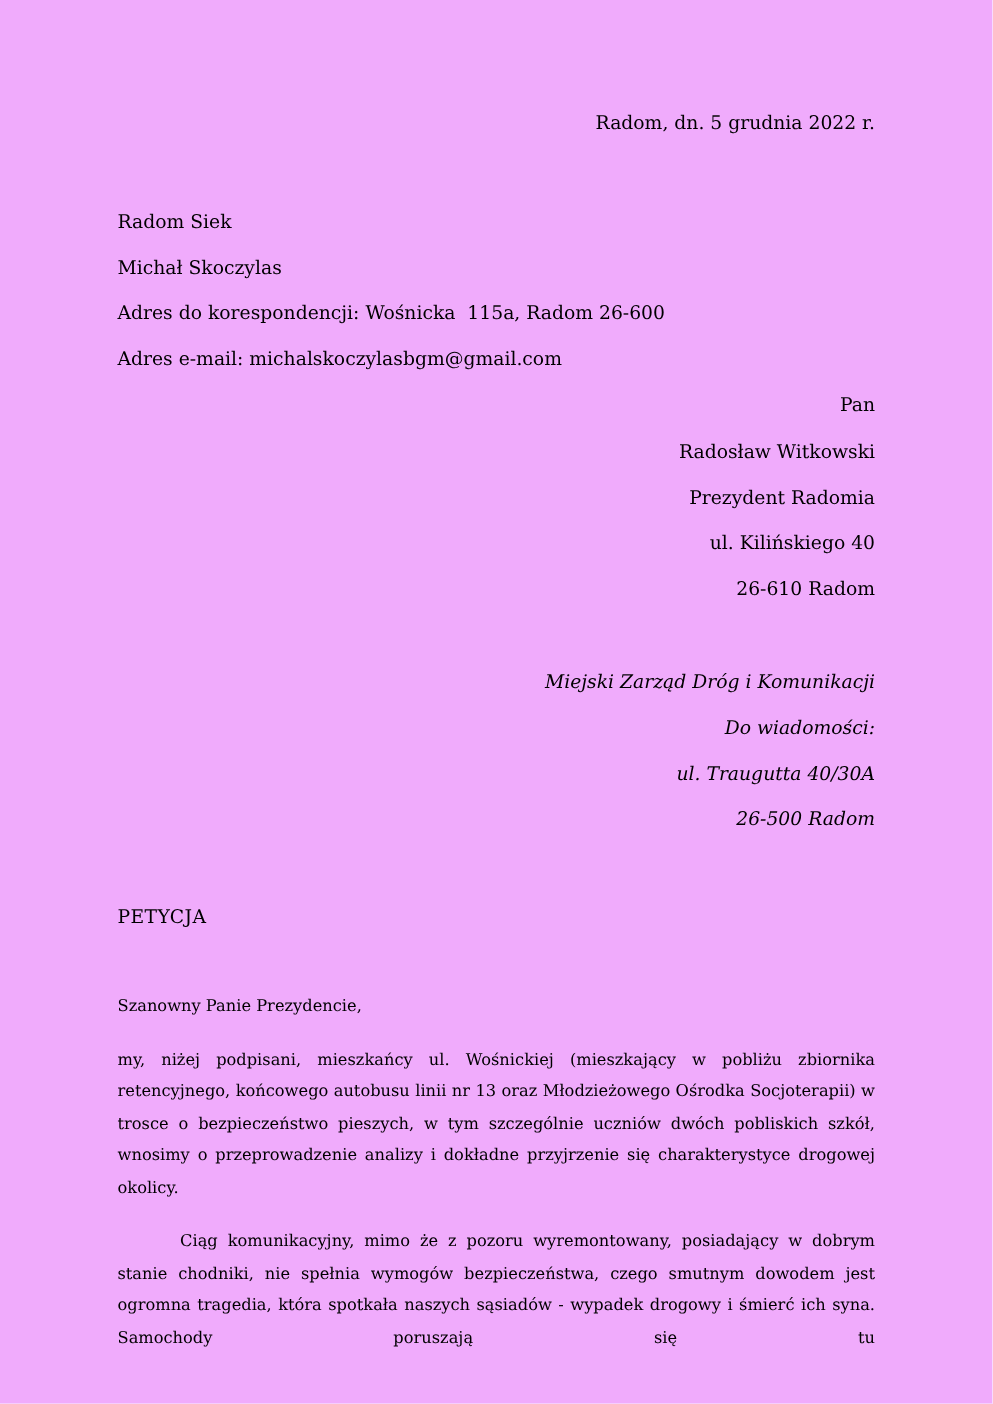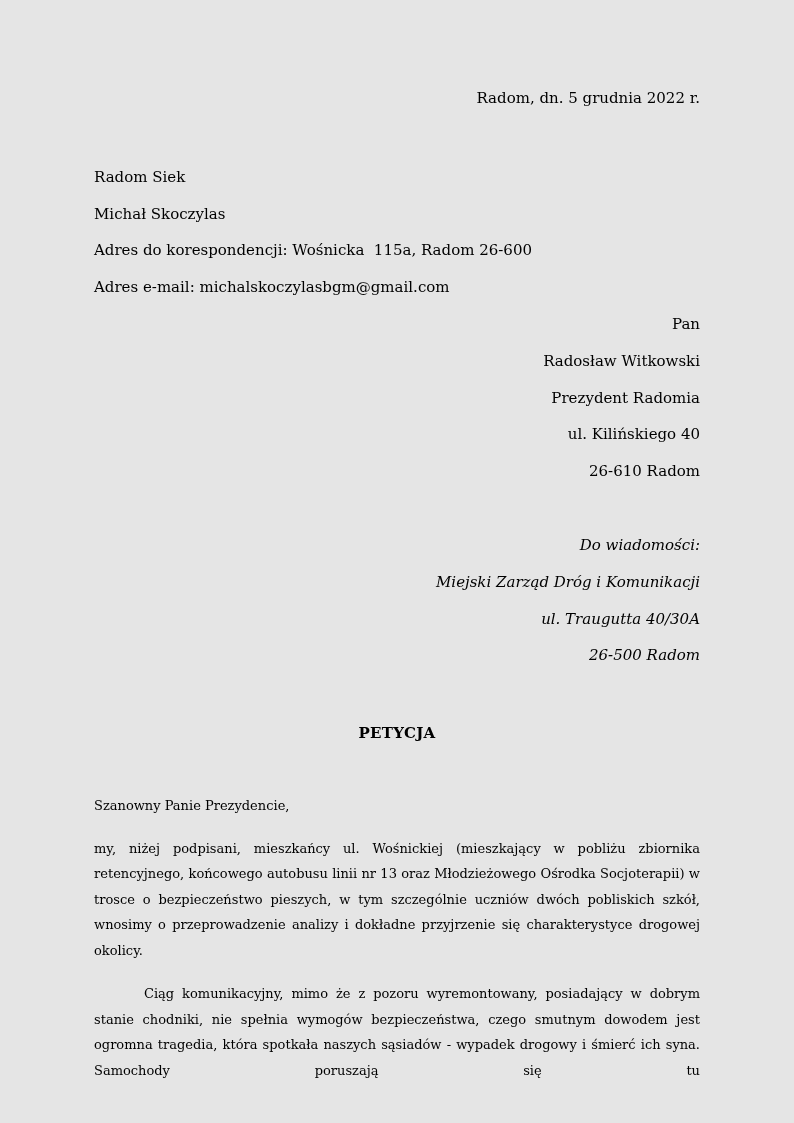--- a/index.html
+++ b/index.html
@@ -24,63 +24,63 @@
     white-space: pre-wrap;   
   }
   .right { text-align: right; }
   .sender-block { margin-top: 42px; }
   .cc-block {
     margin-top: 37px;
     font-style: italic;
   }
   .doc-title {
     margin-top: 41px;
-    text-align: center;
-    font-weight: 700;
+    text-align: left;
+    font-weight: 400;
     line-height: 37px;
     letter-spacing: 0.3px;
   }
   .body-block {
     margin-top: 41px;
     font-size: 13px;
     line-height: 25.5px;
   }
   .salutation { margin: 0 0 17px 0; }
   .para {
     margin: 0 0 9px 0;
     text-align: justify;
   }
   .para.indent { text-indent: 50px; margin-top: 18px; }
   .para.cut { text-align-last: justify; } 
 </style>
 </head>
 <body>
 
-<div class="page" style="background: #e5e5e5; color: rgb(0, 0, 0);">
+<div class="page" style="background: #f0abfc; color: rgb(0, 0, 0);">
 
   <div class="hline right">Radom, dn. 5 grudnia 2022 r.</div>
 
   <div class="sender-block">
     <div class="hline">Radom Siek</div>
     <div class="hline">Michał Skoczylas</div>
     <div class="hline">Adres do korespondencji: Wośnicka  115a, Radom 26-600</div>
     <div class="hline">Adres e-mail: michalskoczylasbgm@gmail.com</div>
   </div>
 
   <div class="right">
     <div class="hline">Pan</div>
     <div class="hline">Radosław Witkowski</div>
     <div class="hline">Prezydent Radomia</div>
     <div class="hline">ul. Kilińskiego 40</div>
     <div class="hline">26-610 Radom</div>
   </div>
 
   <div class="right cc-block">
+    <div class="hline">Miejski Zarząd Dróg i Komunikacji</div>
     <div class="hline">Do wiadomości:</div>
-    <div class="hline">Miejski Zarząd Dróg i Komunikacji</div>
     <div class="hline">ul. Traugutta 40/30A</div>
     <div class="hline">26-500 Radom</div>
   </div>
 
   <div class="doc-title">PETYCJA</div>
 
   <div class="body-block">
     <p class="salutation">Szanowny Panie Prezydencie,</p>
     <p class="para">my, niżej podpisani, mieszkańcy ul. Wośnickiej (mieszkający w pobliżu zbiornika retencyjnego, końcowego autobusu linii nr 13 oraz Młodzieżowego Ośrodka Socjoterapii) w trosce o bezpieczeństwo pieszych, w tym szczególnie uczniów dwóch pobliskich szkół, wnosimy o przeprowadzenie analizy i dokładne przyjrzenie się charakterystyce drogowej okolicy.</p>
     <p class="para indent cut">Ciąg komunikacyjny, mimo że z pozoru wyremontowany, posiadający w dobrym stanie chodniki, nie spełnia wymogów bezpieczeństwa, czego smutnym dowodem jest ogromna tragedia, która spotkała naszych sąsiadów - wypadek drogowy i śmierć ich syna. Samochody poruszają się tu</p>

